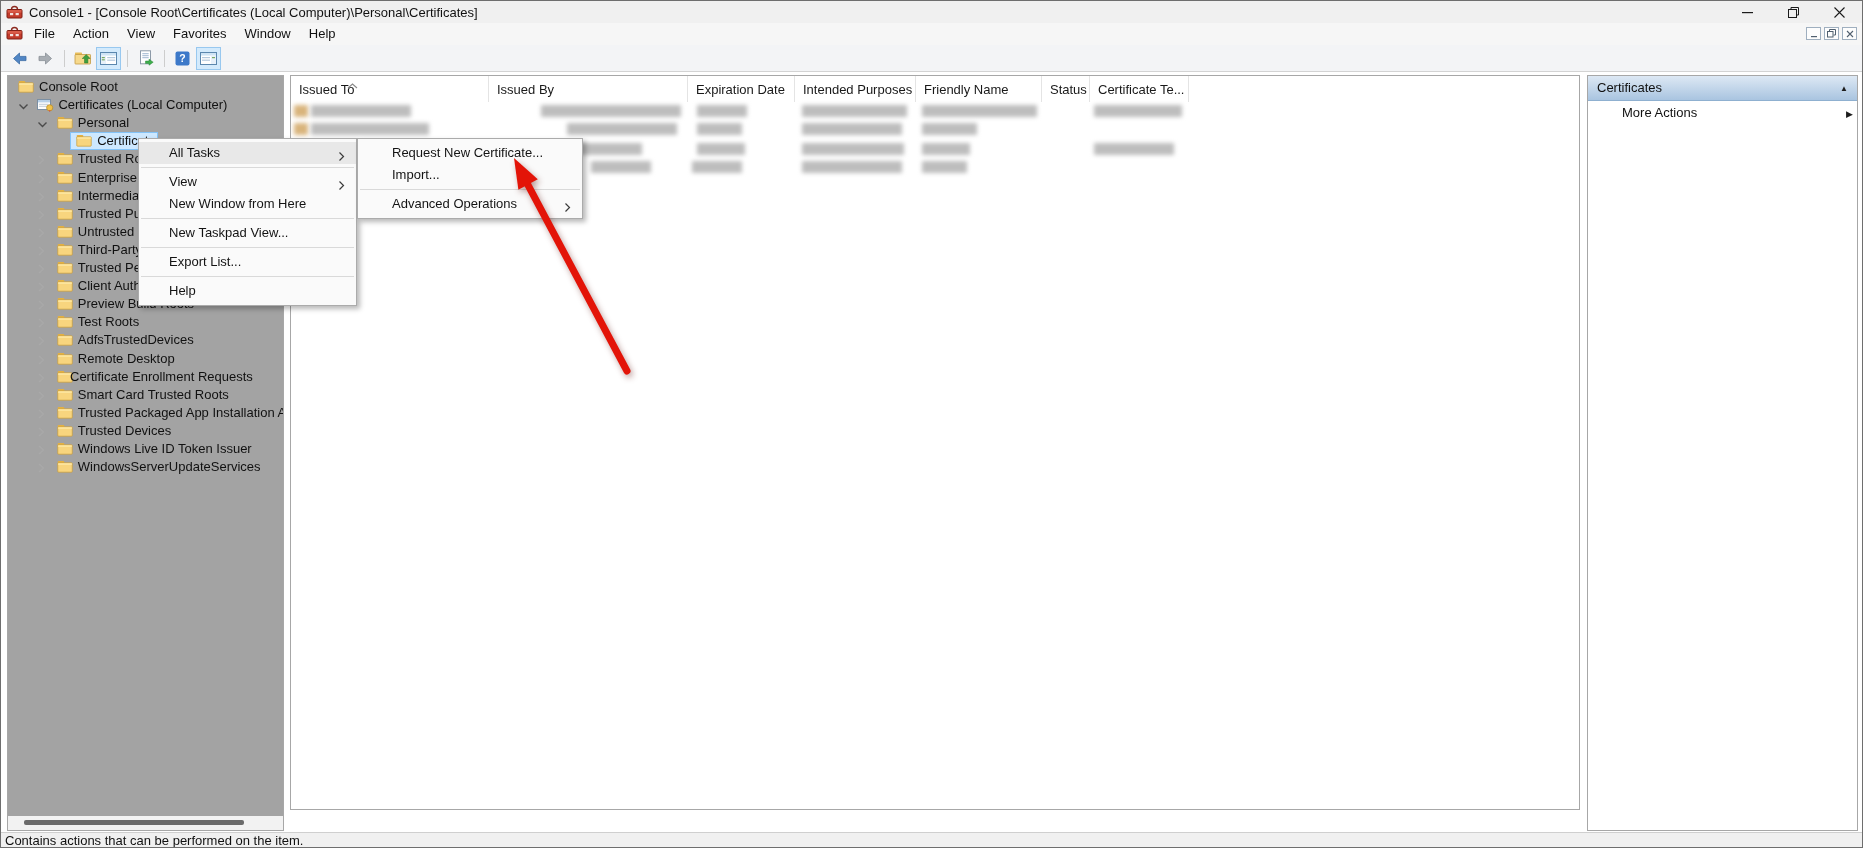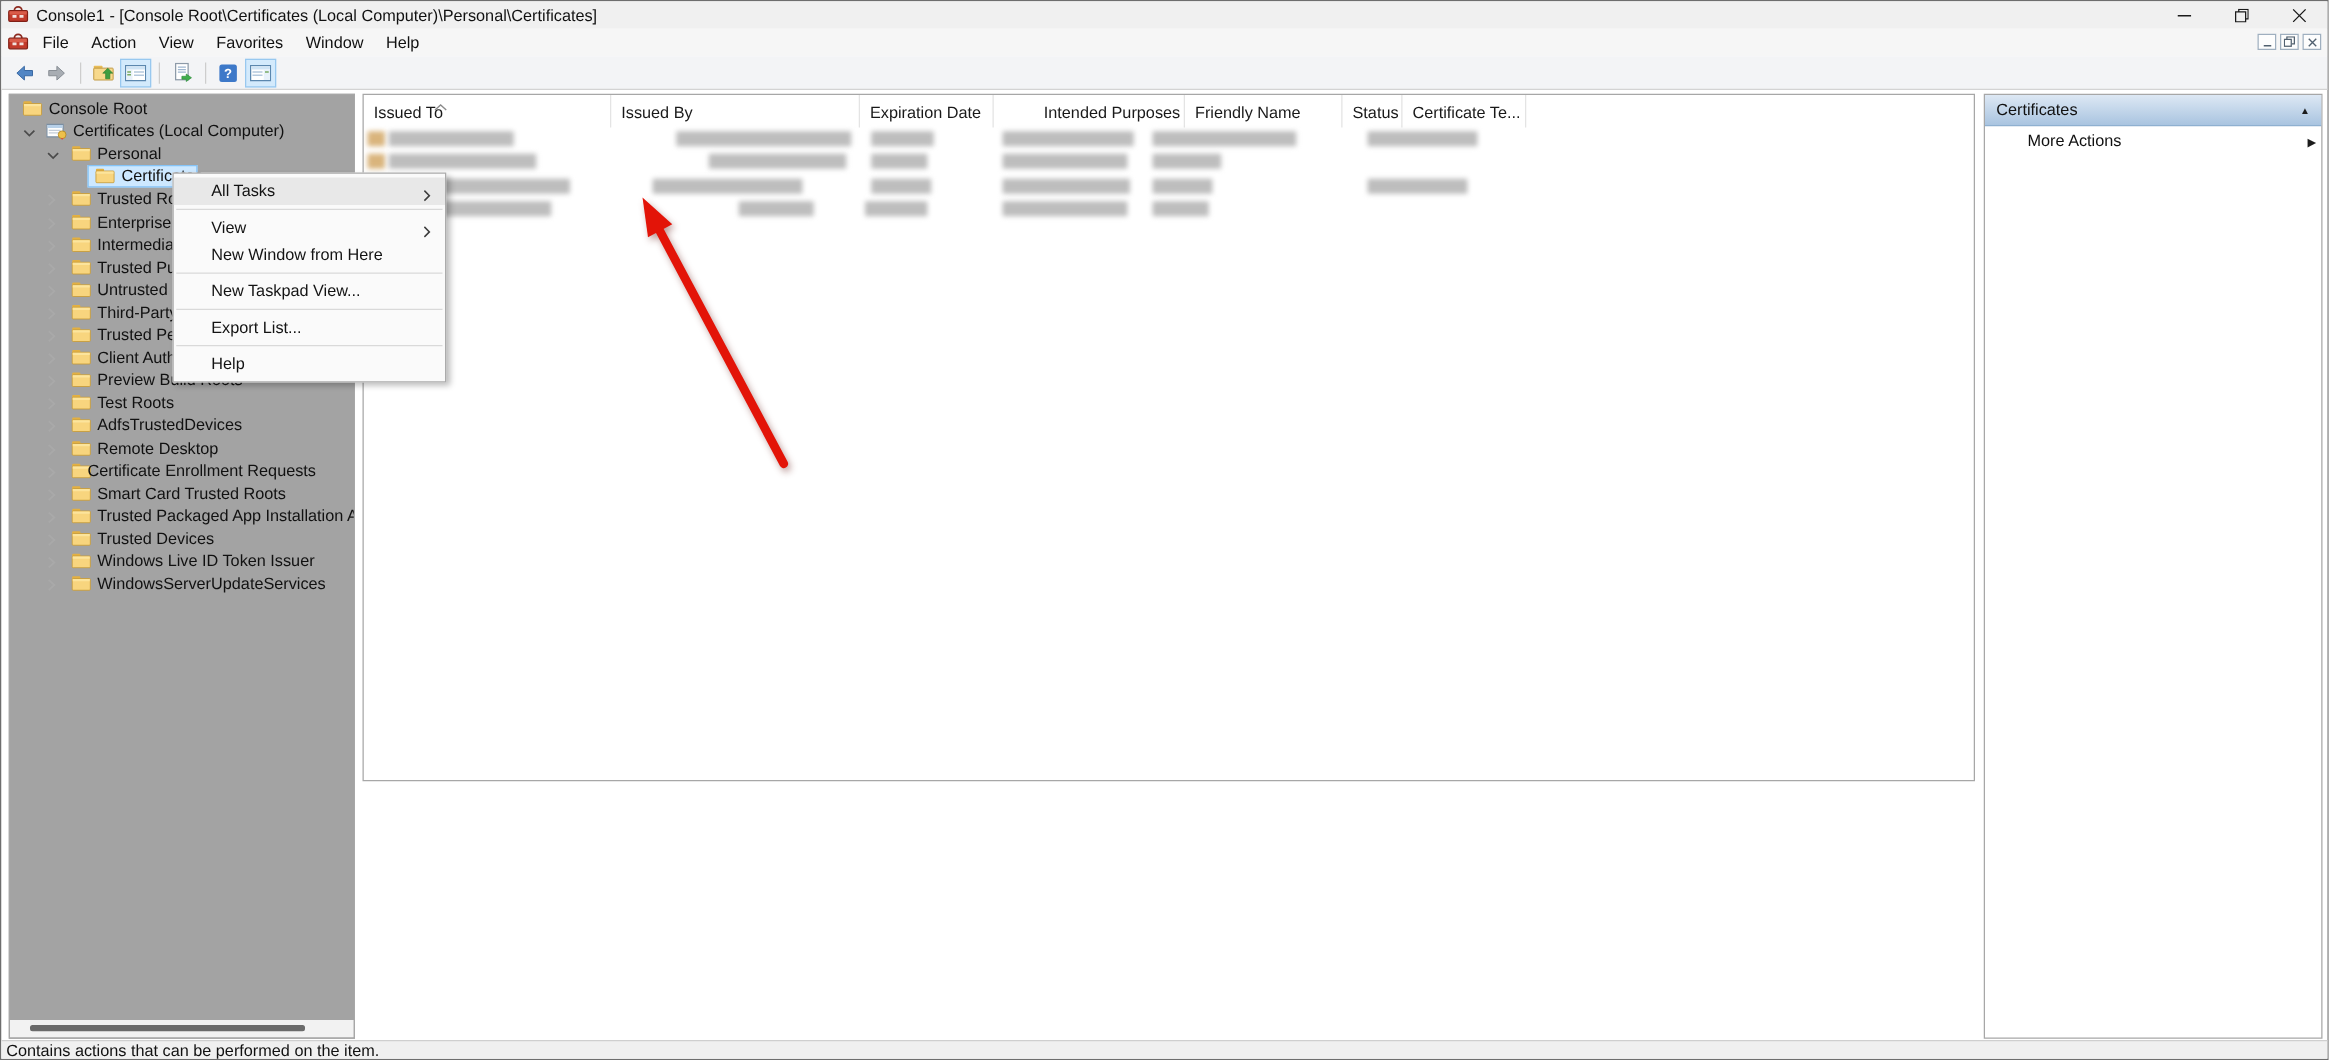--- a/index.html
+++ b/index.html
@@ -24,21 +24,21 @@
   
   .tree-panel{position:absolute;left:6px;top:74px;width:277px;height:756px;border:1px solid #a7a7a7;background:#a3a3a3;box-sizing:border-box;overflow:hidden;}
   .tree-row{position:absolute;left:0;width:600px;height:18px;font-size:13px;line-height:18px;white-space:nowrap;color:#111;}
   .tree-row .exp{position:absolute;top:3px;}
   .tree-row .ticon{position:absolute;top:2px;}
   .tree-row .tlabel{position:absolute;top:0;}
   .sel-box{position:absolute;background:#cde8ff;border:1px solid #84c3f7;box-sizing:border-box;}
   .hscroll{position:absolute;left:0;bottom:0;width:100%;height:14px;background:#f2f2f2;}
   .hthumb{position:absolute;left:16px;top:4px;width:220px;height:5px;background:#6b6b6b;border-radius:2px;}
   
-  .list-panel{position:absolute;left:289px;top:74px;width:1290px;height:550px;border:1px solid #a7a7a7;background:#fff;box-sizing:border-box;overflow:hidden;}
+  .list-panel{position:absolute;left:289px;top:74px;width:1290px;height:735px;border:1px solid #a7a7a7;background:#fff;box-sizing:border-box;overflow:hidden;}
   .list-header{display:flex;height:26px;position:relative;}
   .col{box-sizing:border-box;border-right:1px solid #e4e4e4;font-size:13px;padding:6px 0 0 8px;color:#191919;position:relative;height:26px;white-space:nowrap;overflow:hidden;}
   .sort{position:absolute;top:1px;left:56px;}
   .lrow{position:absolute;left:0;width:100%;height:16px;}
   .rbar{position:absolute;height:12px;background:#bdbdbd;filter:blur(2px);border-radius:1px;}
   .ricon{background:#d9b47c;}
   
   .actions-panel{position:absolute;left:1586px;top:74px;width:271px;height:756px;border:1px solid #a7a7a7;background:#fff;box-sizing:border-box;}
   .actions-title{height:25px;line-height:25px;font-weight:bold;font-size:13px;padding-left:9px;border-bottom:1px solid #dcdcdc;color:#111;}
   .actions-group{height:24px;line-height:24px;font-size:13px;padding-left:9px;background:linear-gradient(#dde8f4,#a9c4e0);border-bottom:1px solid #8fb0d0;position:relative;color:#111;}
@@ -437,21 +437,21 @@
     </div>
   </div>
 
   <div class="list-panel" id="listPanel">
     <div class="list-header" id="listHeader">
         <div class="col" style="width: 198px;"><span>Issued To</span><span class="sort"><svg width="11" height="6" viewBox="0 0 11 6">
               <path d="M1 5 L5.5 1 L10 5" fill="none" stroke="#8b8b8b" stroke-width="1.1"></path>
             </svg></span></div>
         <div class="col" style="width: 199px;"><span>Issued By</span></div>
         <div class="col" style="width: 107px;"><span>Expiration Date</span></div>
-        <div class="col" style="width: 121px; margin-left: 32px;"><span>Intended Purposes</span></div>
+        <div class="col" style="width: 121px;"><span>Intended Purposes</span></div>
         <div class="col" style="width: 126px;"><span>Friendly Name</span></div>
         <div class="col" style="width: 48px;"><span>Status</span></div>
         <div class="col" style="width: 99px;"><span>Certificate Te...</span></div>
       </div>
     <div id="listBody">
         <div class="lrow" style="top: 29px;">
           <div class="rbar ricon" style="left: 3px; width: 14px; top: 0px;"></div>
           <div class="rbar" style="left: 20px; width: 100px; top: 0px;"></div>
           <div class="rbar" style="left: 250px; width: 140px; top: 0px;"></div>
           <div class="rbar" style="left: 406px; width: 50px; top: 0px;"></div>
@@ -509,20 +509,28 @@
             <path d="M1.5 1.5 L5.5 5.5 L1.5 9.5" fill="none" stroke="#3c3c3c" stroke-width="1.2"></path>
           </svg></span></div>
       <div class="ctx-item"><span>New Window from Here</span></div>
       <div class="ctx-sep"></div>
       <div class="ctx-item"><span>New Taskpad View...</span></div>
       <div class="ctx-sep"></div>
       <div class="ctx-item"><span>Export List...</span></div>
       <div class="ctx-sep"></div>
       <div class="ctx-item"><span>Help</span></div>
     </div>
+  <div class="ctx-menu" id="subMenu">
+      <div class="ctx-item"><span>Request New Certificate...</span></div>
+      <div class="ctx-item"><span>Import...</span></div>
+      <div class="ctx-sep"></div>
+      <div class="ctx-item"><span>Advanced Operations</span><span class="ctx-arrow"><svg width="7" height="11" viewBox="0 0 7 11">
+            <path d="M1.5 1.5 L5.5 5.5 L1.5 9.5" fill="none" stroke="#3c3c3c" stroke-width="1.2"></path>
+          </svg></span></div>
+    </div>
 
   <svg class="arrow-svg" width="1863" height="848">
     <g>
       <line id="arrowLine" x1="626" y1="370" x2="527" y2="184" stroke-width="7" stroke-linecap="round" stroke="#e31408"></line>
       <polygon id="arrowHead" points="513,157 536.8,178.3 517.4,188.7" fill="#e31408"></polygon>
     </g>
   </svg>
 
 </div>
 

